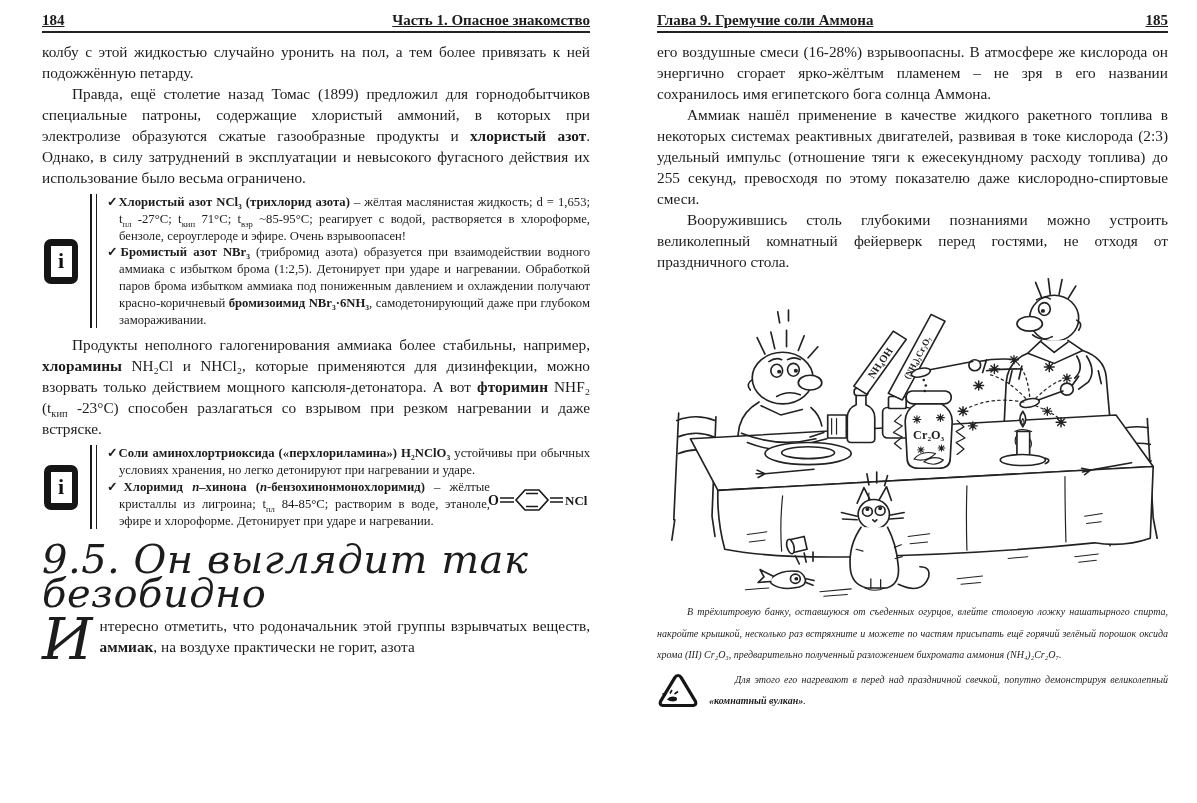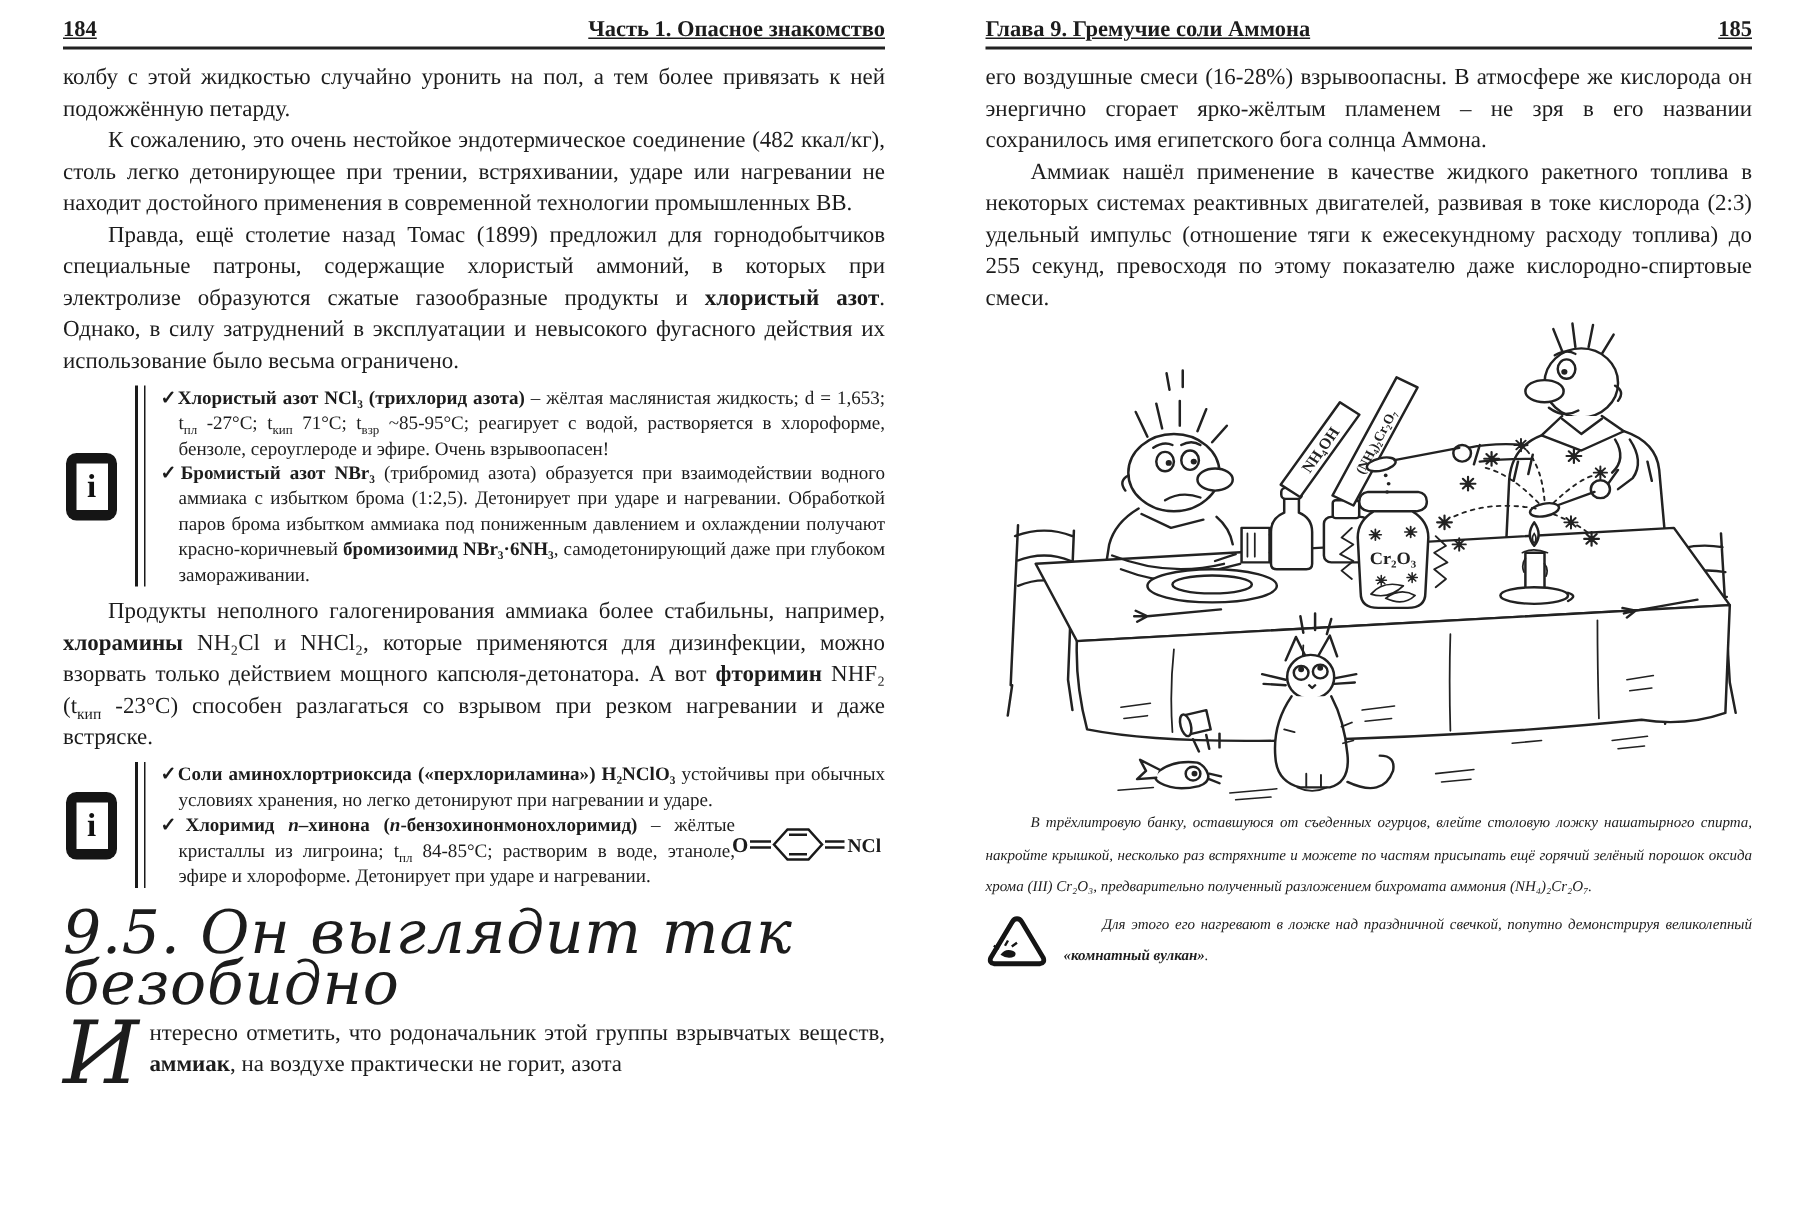--- a/index.html
+++ b/index.html
@@ -50,21 +50,20 @@
 
 <div class="spread">
 
   <div class="page page-left">
     <div class="page-header">
       <span>184</span>
       <span>Часть 1. Опасное знакомство</span>
     </div>
 
     <p class="body it noindent mt8">колбу с этой жидкостью случайно уронить на пол, а тем более привязать к ней подожжённую петарду.</p>
-    <p class="body">К сожалению, это очень нестойкое эндотермическое соединение (482 ккал/кг), столь легко детонирующее при трении, встряхивании, ударе или нагревании не находит достойного применения в современной технологии промышленных ВВ.</p>
     <p class="body"><span>Правда, ещё столетие назад Томас (1899) предложил для горнодобытчиков специальные патроны, содержащие хлористый аммоний, в которых при электролизе образуются сжатые газообразные продукты и </span><span class="b">хлористый азот</span><span>. Однако, в силу затруднений в эксплуатации и невысокого фугасного действия их использование было весьма ограничено.</span></p>
 
     <div class="infobox">
       <div class="info-icon">
         <div class="info-icon-inner">i</div>
       </div>
       <div class="ibox-rule"></div>
       <div class="ibox-items">
         <p class="ibox-item"><span class="b">✓Хлористый азот NCl₃ (трихлорид азота)</span><span> – жёлтая маслянистая жидкость; d = 1,653; t</span><sub>пл</sub><span> -27°C; t</span><sub>кип</sub><span> 71°C; t</span><sub>взр</sub><span> ~85-95°C; реагирует с водой, растворяется в хлороформе, бензоле, сероуглероде и эфире. Очень взрывоопасен!</span></p>
         <p class="ibox-item"><span class="b">✓Бромистый азот NBr₃</span><span> (трибромид азота) образуется при взаимодействии водного аммиака с избытком брома (1:2,5). Детонирует при ударе и нагревании. Обработкой паров брома избытком аммиака под пониженным давлением и охлаждении получают красно-коричневый </span><span class="b">бромизоимид NBr₃·6NH₃</span><span>, самодетонирующий даже при глубоком замораживании.</span></p>
@@ -107,20 +106,21 @@
   </div>
 
   <div class="page page-right">
     <div class="page-header">
       <span>Глава 9. Гремучие соли Аммона</span>
       <span>185</span>
     </div>
 
     <p class="body noindent mt8">его воздушные смеси (16-28%) взрывоопасны. В атмосфере же кислорода он энергично сгорает ярко-жёлтым пламенем – не зря в его названии сохранилось имя египетского бога солнца Аммона.</p>
     <p class="body">Аммиак нашёл применение в качестве жидкого ракетного топлива в некоторых системах реактивных двигателей, развивая в токе кислорода (2:3) удельный импульс (отношение тяги к ежесекундному расходу топлива) до 255 секунд, превосходя по этому показателю даже кислородно-спиртовые смеси.</p>
+    <p class="body">Вооружившись столь глубокими познаниями можно устроить великолепный комнатный фейерверк перед гостями, не отходя от праздничного стола.</p>
 
     <svg class="cartoon" width="500" height="324" viewBox="0 0 510 352" preserveAspectRatio="none">
       <defs>
         <g id="spark" stroke="#222" stroke-width="1.5">
           <path d="M-5,0 H5 M0,-5 V5 M-3.5,-3.5 L3.5,3.5 M3.5,-3.5 L-3.5,3.5"></path>
         </g>
       </defs>
       <g stroke="#222" stroke-width="1.7" fill="none" stroke-linecap="round" stroke-linejoin="round">
 
         <g>
@@ -278,16 +278,16 @@
     </svg>
 
     <p class="rp-it">В трёхлитровую банку, оставшуюся от съеденных огурцов, влейте столовую ложку нашатырного спирта, накройте крышкой, несколько раз встряхните и можете по частям присыпать ещё горячий зелёный порошок оксида хрома (III) Cr₂O₃, предварительно полученный разложением бихромата аммония (NH₄)₂Cr₂O₇.</p>
 
     <div class="warn-para">
       <svg class="warn-icon" viewBox="0 0 42 38">
         <path d="M21,3.5 Q23,3.5 24.2,5.6 L38.5,29.5 Q39.8,32.8 36.3,33.5 L5.7,33.5 Q2.2,32.8 3.5,29.5 L17.8,5.6 Q19,3.5 21,3.5 Z" fill="none" stroke="#151515" stroke-width="3.2"></path>
         <path d="M10,27.5 q3,-4.5 8.5,-2.5 q2.5,1 1,3.5 q-4.5,2.5 -9.5,-1 Z" fill="#151515"></path>
         <path d="M13,21.5 l2,-3.5 M17.5,22 l3.5,-2.5 M9,23.5 l-3.5,-2" stroke="#151515" stroke-width="1.6" fill="none"></path>
       </svg>
-      <p class="rp-it" style="text-indent:26px;"><span>Для этого его нагревают в ложке над праздничной свечкой, попутно демонстрируя великолепный </span><span class="b">«комнатный вулкан»</span><span>.</span></p>
+      <p class="rp-it" style="text-indent:26px;"><span>Для этого его нагревают в перед над праздничной свечкой, попутно демонстрируя великолепный </span><span class="b">«комнатный вулкан»</span><span>.</span></p>
     </div>
   </div>
 </div>
 
 </body></html>

